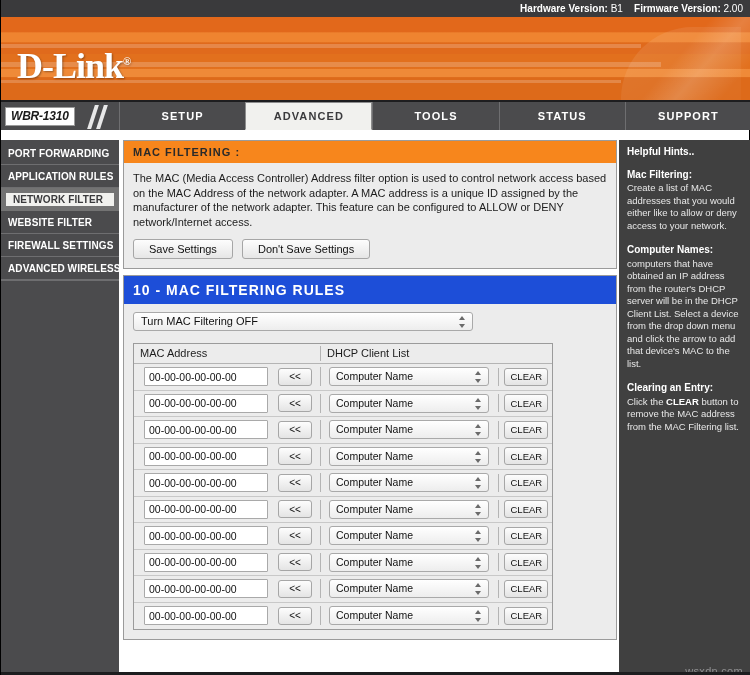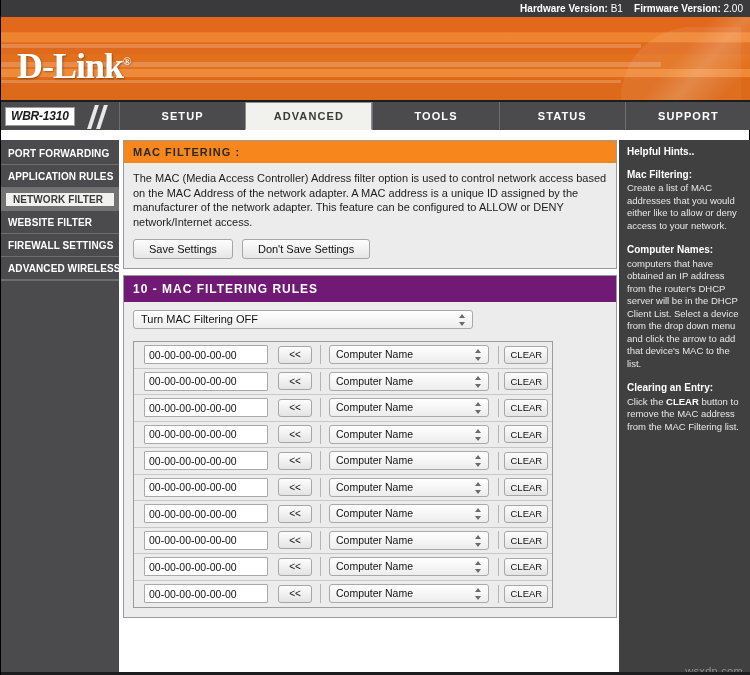--- a/index.html
+++ b/index.html
@@ -219,23 +219,23 @@
   }
   .panel-head-orange {
     background: #f7861c;
     color: #2a2a2a;
     font-size: 11px;
     font-weight: bold;
     letter-spacing: 1px;
     padding: 5px 9px 5px 9px;
   }
   .panel-head-dark {
-    background: #701a75;
-    color: #ffffff;
-    font-size: 12px;
+    background: #1d4ed8;
+    color: #ffffff;
+    font-size: 14px;
     font-weight: bold;
     letter-spacing: 1px;
     padding: 6px 9px 6px 9px;
   }
   .panel-body {
     background: #ececec;
     padding: 8px 9px 9px 9px;
     font-size: 11px;
     color: #1c1c1c;
     line-height: 14.5px;
@@ -451,20 +451,26 @@
 
       <div class="panel">
         <div class="panel-head-dark">10 - MAC FILTERING RULES</div>
         <div class="panel-body">
           <div class="select">
             <span>Turn MAC Filtering OFF</span>
             <span class="stepper"></span>
           </div>
 
           <div class="rules-wrap">
+            <div class="rules-head">
+              <div class="col-mac">MAC Address</div>
+              <div class="col-arrow"></div>
+              <div class="col-dhcp">DHCP Client List</div>
+              <div class="col-clear"></div>
+            </div>
             <div id="rules-rows">
                 <div class="rules-row">
                   <div class="col-mac"><input class="mac-input" type="text" value="00-00-00-00-00-00" style=""></div>
                   <div class="col-arrow"><button class="arrow-btn">&lt;&lt;</button></div>
                   <div class="col-dhcp">
                     <div class="dhcp-select"><span>Computer Name</span><span class="stepper"></span></div>
                   </div>
                   <div class="col-clear"><button class="clear-btn">CLEAR</button></div>
                 </div>
                 <div class="rules-row">

